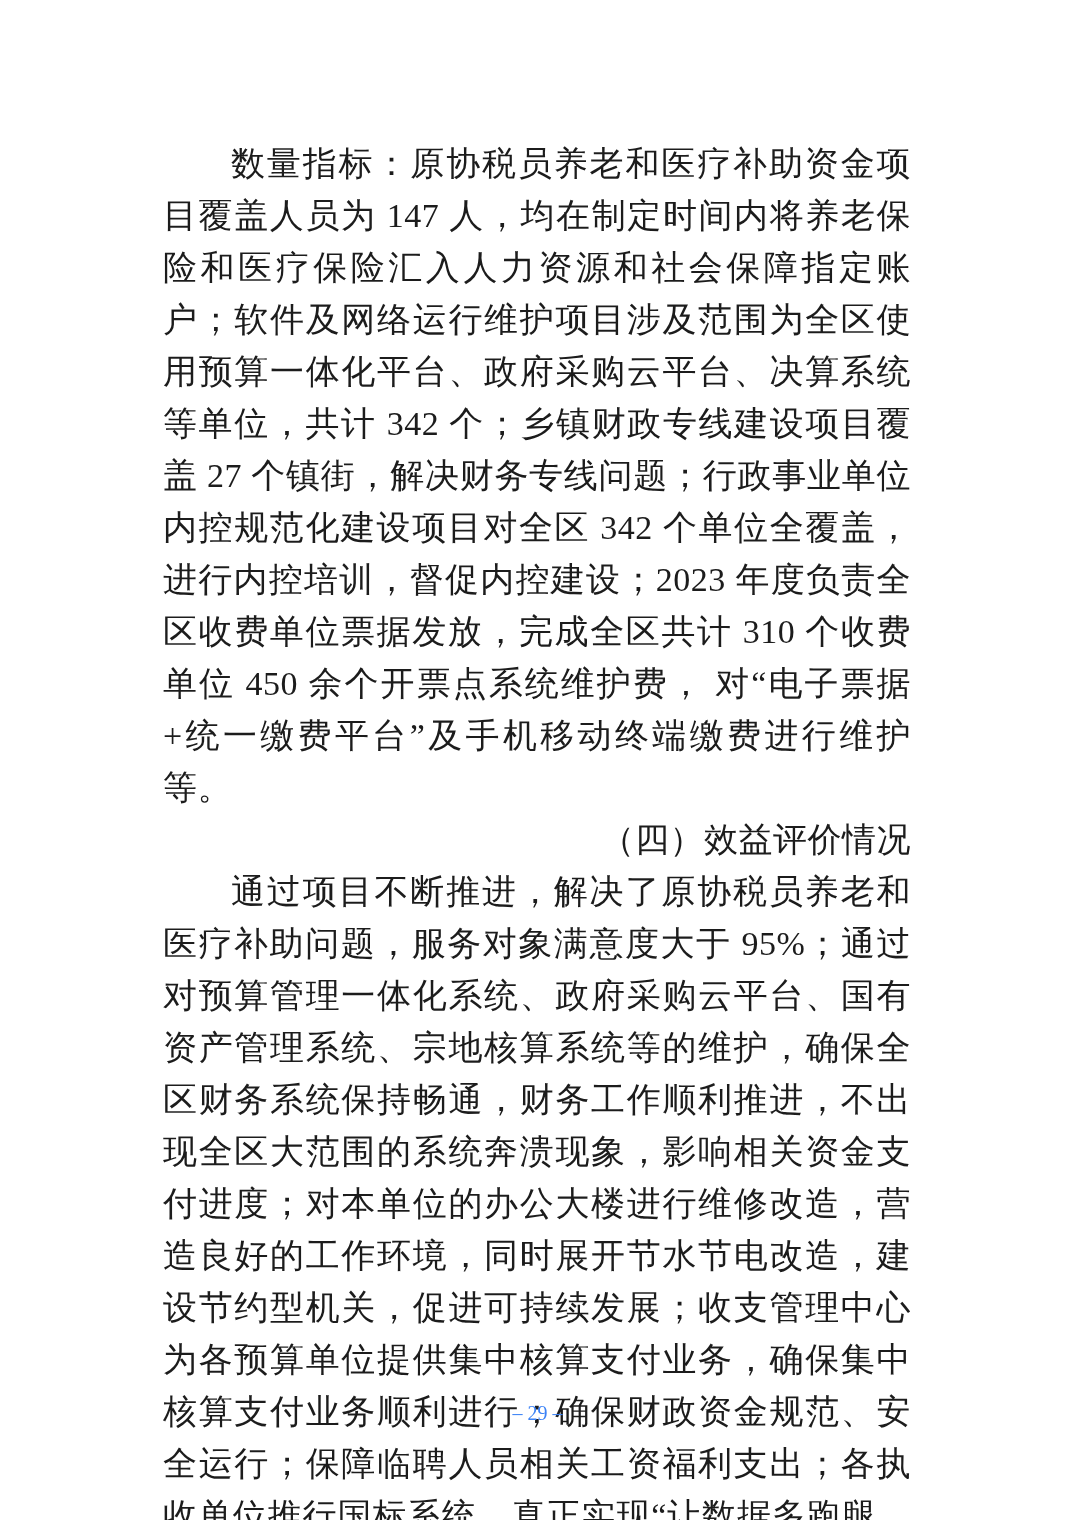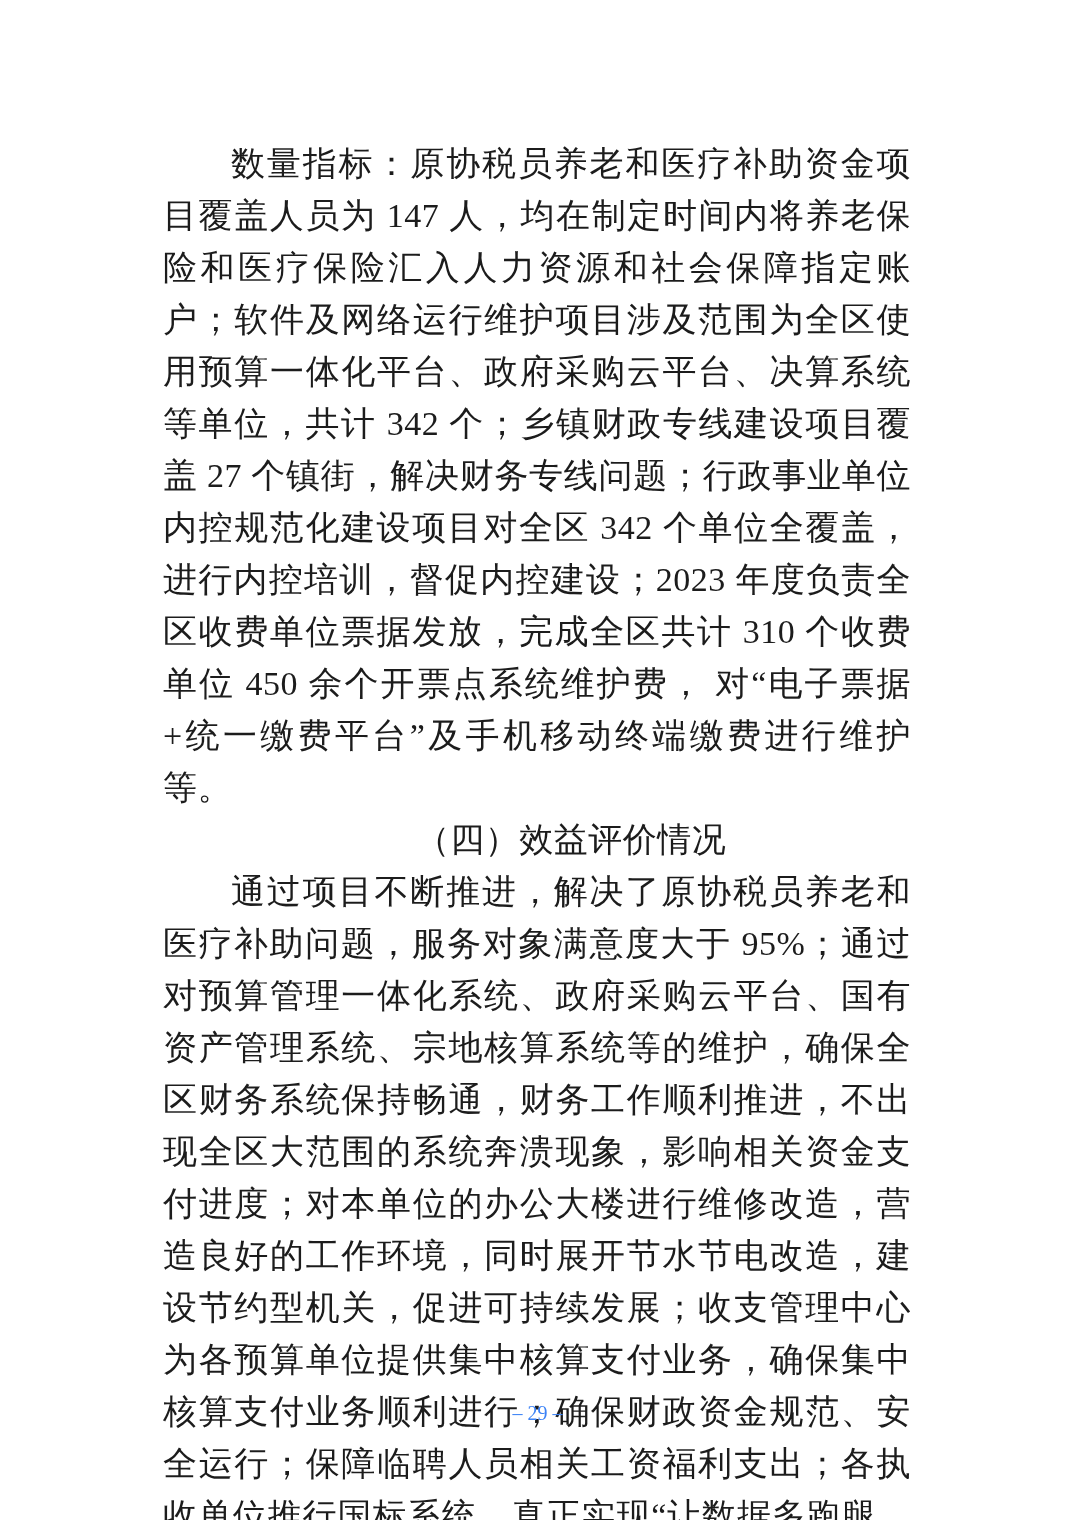--- a/index.html
+++ b/index.html
@@ -26,21 +26,21 @@
   .content p {
     margin: 0;
     font-size: 34px;
     line-height: 52px;
     text-align: justify;
     text-indent: 2em;
     letter-spacing: 0.5px;
     word-break: break-all;
   }
   .content p.section-heading {
-    text-align: center;
+    text-align: right;
   }
   .footer {
     position: absolute;
     top: 1398px;
     left: 0;
     width: 100%;
     text-align: center;
     font-size: 20px;
     line-height: 30px;
     color: #3b82f6;

